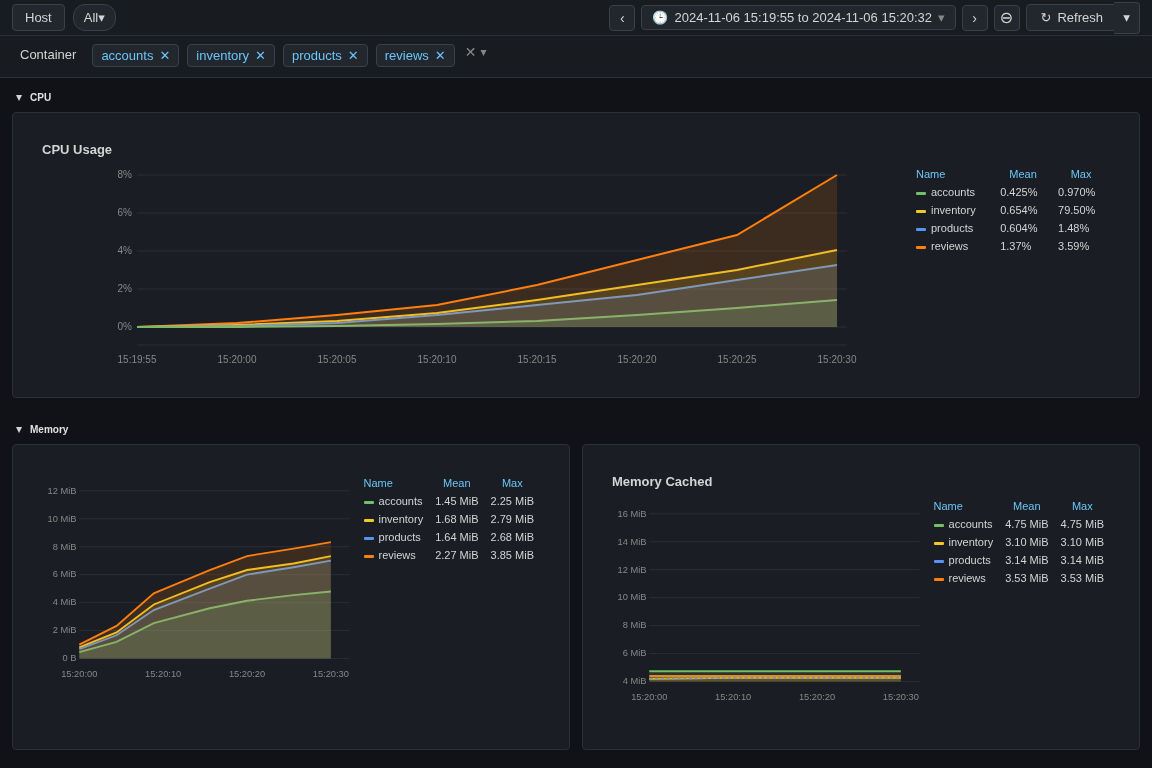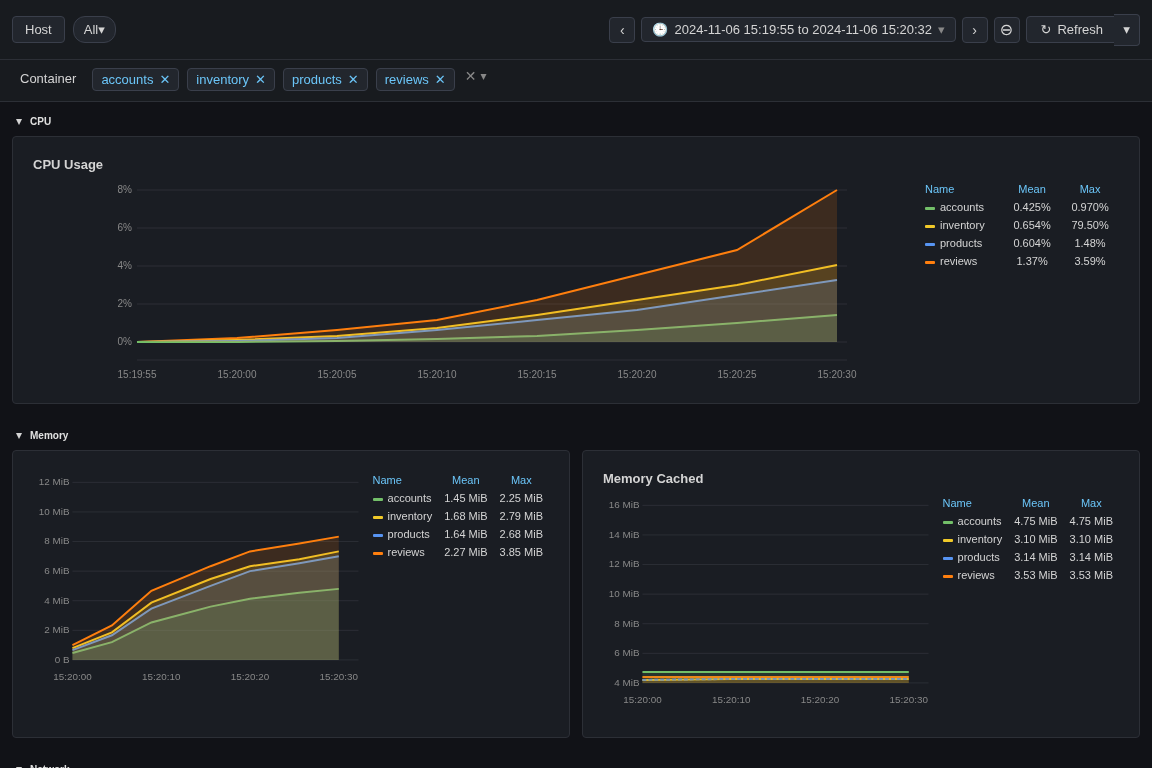--- a/index.html
+++ b/index.html
@@ -12,21 +12,21 @@
       height: 768px;
       overflow: hidden;
     }
     
     .toolbar {
       display: flex;
       align-items: center;
       background: #181b1f;
       border-bottom: 1px solid #2c2f36;
       padding: 0 12px;
-      height: 60px;
+      height: 36px;
       gap: 8px;
     }
     .host-btn {
       background: #22262d;
       border: 1px solid #3a3f4b;
       color: #d4d4d4;
       padding: 5px 12px;
       border-radius: 4px;
       cursor: pointer;
       font-size: 13px;
@@ -187,21 +187,21 @@
     .charts-row {
       display: flex;
       gap: 0;
       padding: 0 12px 12px 12px;
     }
     .chart-panel {
       background: #1a1d23;
       border: 1px solid #2c2f36;
       border-radius: 4px;
       flex: 1;
-      padding: 20px;
+      padding: 29px;
       min-height: 260px;
     }
     .chart-panel.full-width {
       flex: 1;
     }
     .chart-panel + .chart-panel {
       margin-left: 12px;
     }
     .chart-title {
       font-size: 13px;
@@ -231,21 +231,21 @@
       text-align: center;
       padding: 3px 6px;
       font-weight: normal;
     }
     .chart-legend th:first-child {
       text-align: left;
     }
     .chart-legend td {
       padding: 3px 6px;
       color: #d4d4d4;
-      text-align: center;
+      text-align: left;
       font-size: 11px;
     }
     .chart-legend td:first-child {
       text-align: left;
     }
     .legend-dot {
       display: inline-block;
       width: 10px;
       height: 3px;
       border-radius: 1px;

